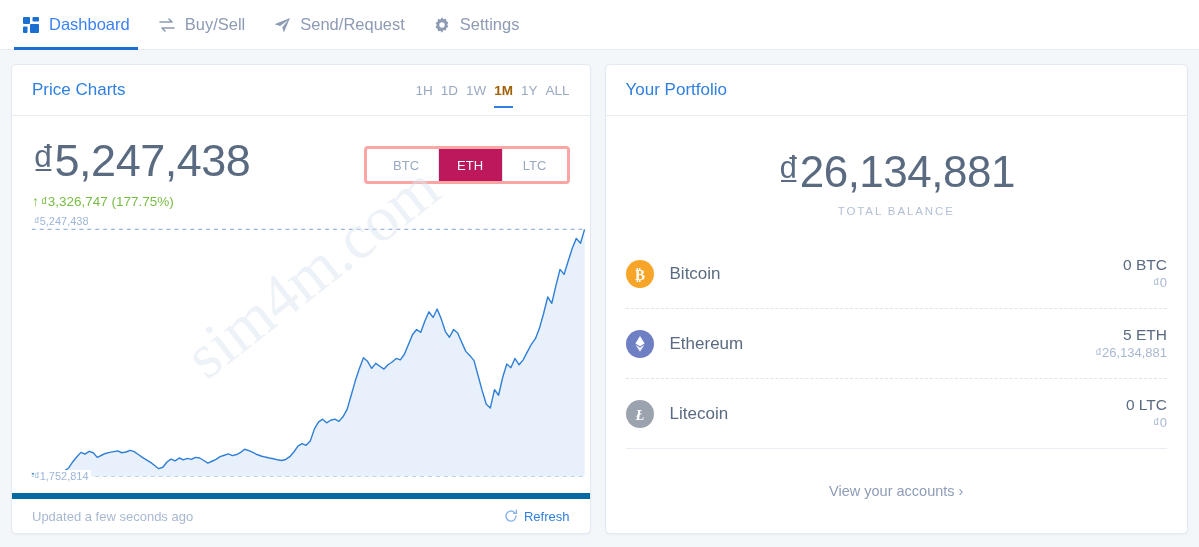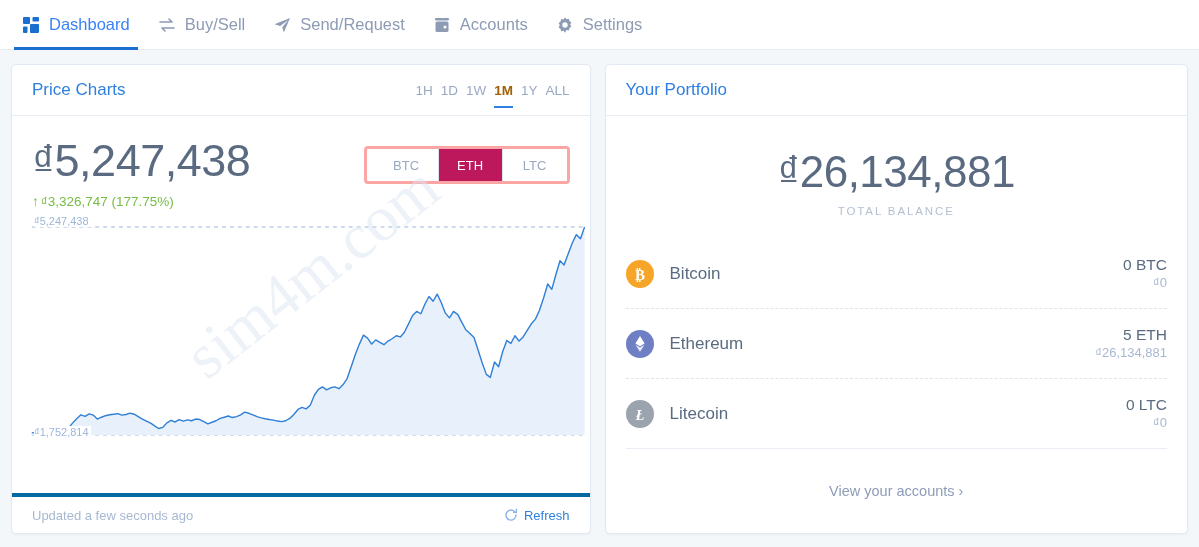--- a/index.html
+++ b/index.html
@@ -155,22 +155,21 @@
   }
   .axis-top    { top: 0px; }
   .axis-bottom { bottom: 11px; }
 
   .chart-foot {
     height: 40px;
     display: flex;
     align-items: center;
     justify-content: space-between;
     padding: 0 20px;
-    border-top: 4px solid #0369a1;
-    margin-top: 44px;
+    border-top: 6px solid #0369a1;
   }
   .updated { font-size: 13px; color: #a8b8d2; }
   .refresh {
     font-size: 13px;
     color: #2f80e0;
     display: flex;
     align-items: flex-start;
     gap: 6px;
     cursor: pointer;
   }
@@ -275,30 +274,20 @@
 
   <div class="nav-item">
     <span class="nav-ico">
       <svg viewBox="0 0 18 18">
           <path d="M17 2L1.5 8.3l5.6 1.6L15 4.2 9.3 11.2l1.5 5.3z" fill="#8d9bb5"></path>
         </svg>
     </span>
     <span>Send/Request</span>
   </div>
 
-  <div class="nav-item">
-    <span class="nav-ico">
-      <svg viewBox="0 0 18 18">
-          <rect x="2" y="2" width="14" height="2.6" rx="1" fill="#8d9bb5"></rect>
-          <rect x="2.5" y="5.4" width="13" height="10.6" rx="1.6" fill="#8d9bb5"></rect>
-          <circle cx="12" cy="11" r="1.5" fill="#fff"></circle>
-        </svg>
-    </span>
-    <span>Accounts</span>
-  </div>
 
 
   <div class="nav-item">
     <span class="nav-ico">
       <svg viewBox="0 0 18 18">
           <path d="M9 1.3l1.5 1.9 2.4-.5.5 2.4 2 1.4-1.2 2.1 1.2 2.1-2 1.4-.5 2.4-2.4-.5L9 16.7l-1.5-1.9-2.4.5-.5-2.4-2-1.4L3.8 9 2.6 6.9l2-1.4.5-2.4 2.4.5z" fill="#8d9bb5"></path>
           <circle cx="9" cy="9" r="2.7" fill="#fff"></circle>
         </svg>
     </span>
     <span>Settings</span>

